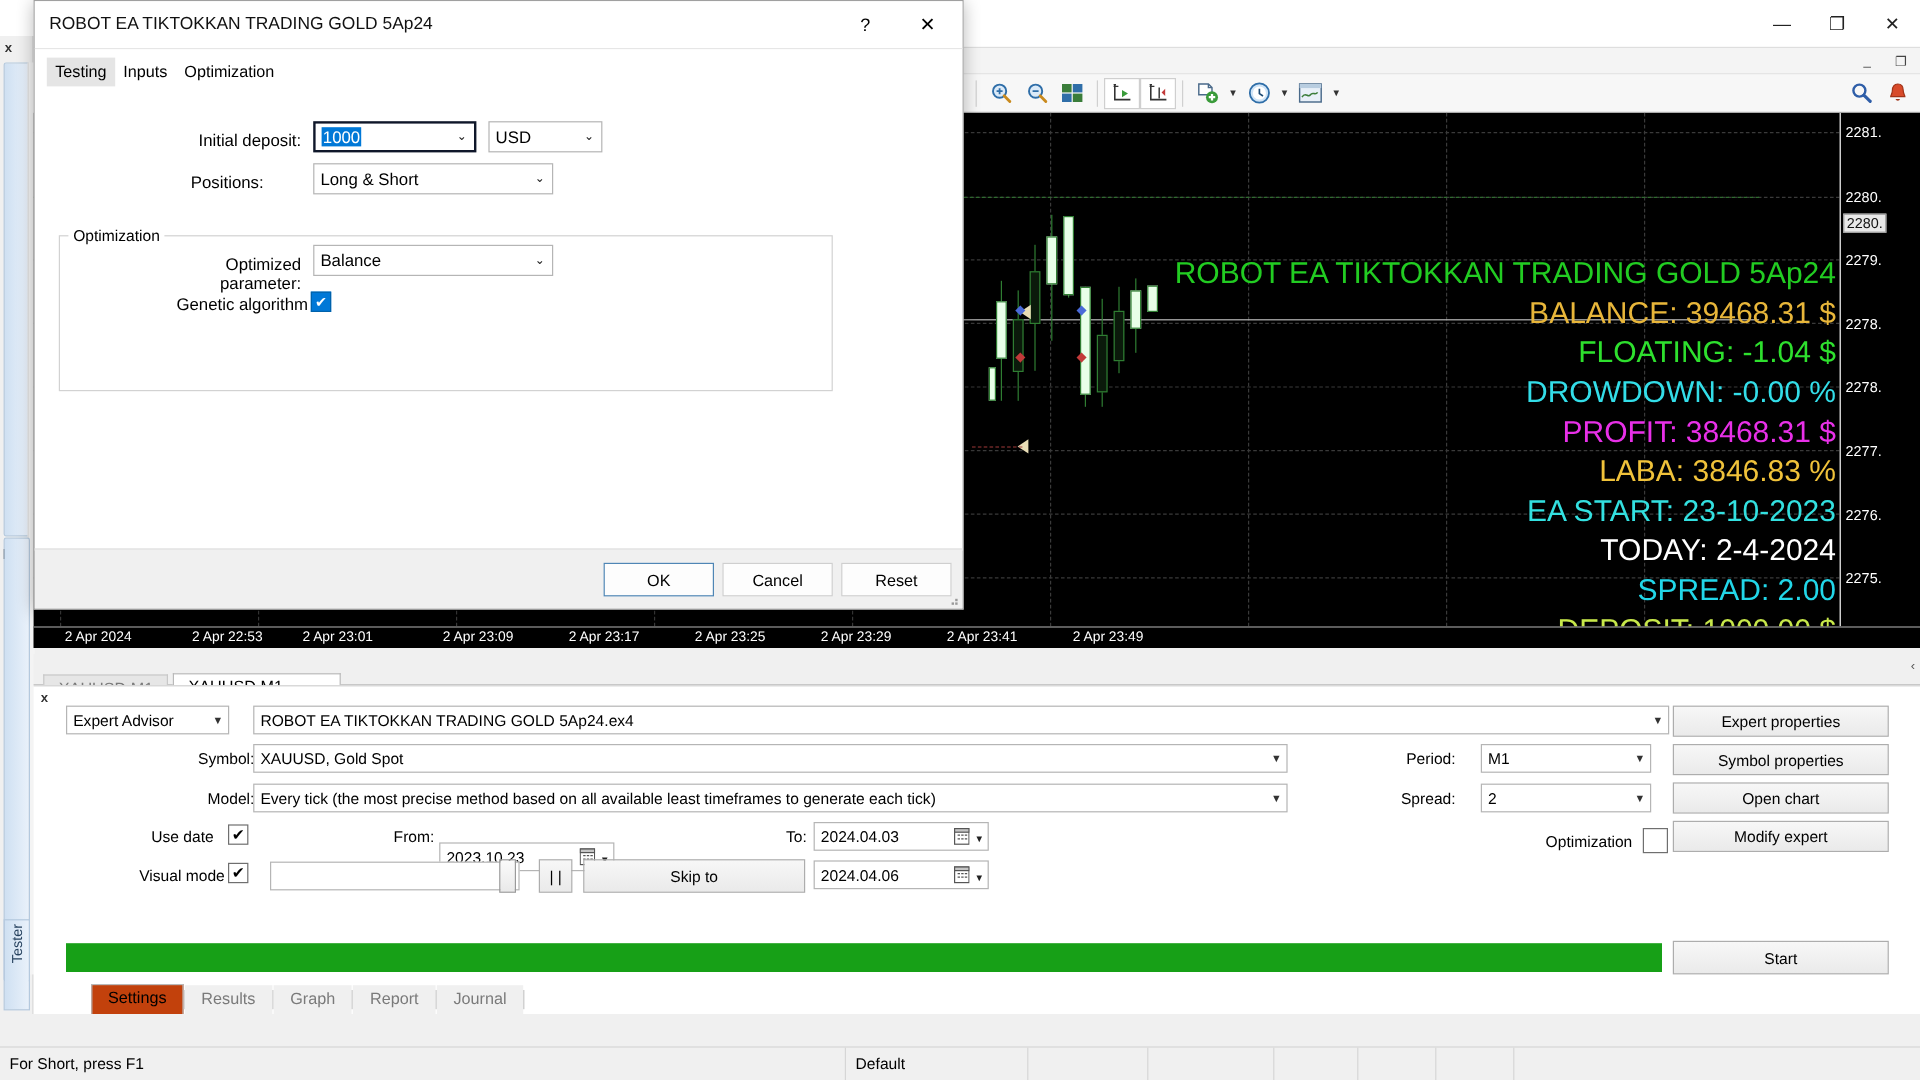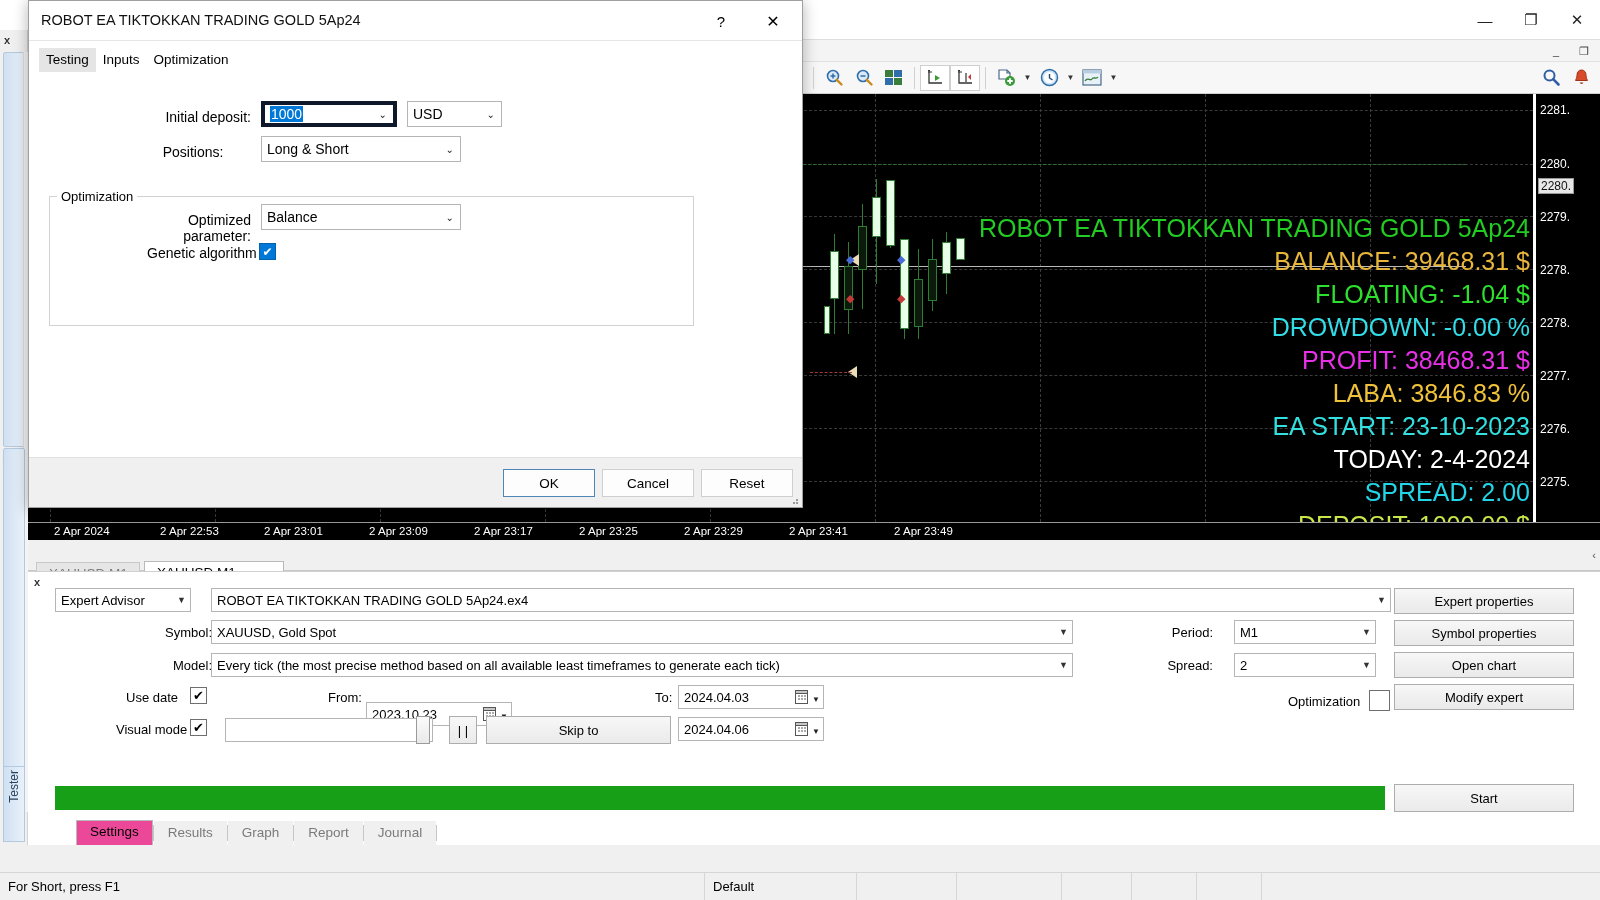--- a/index.html
+++ b/index.html
@@ -76,21 +76,21 @@
   
   .chart {
     position: absolute; left: 28px; top: 94px; width: 1572px; height: 446px;
     background: #000; overflow: hidden;
   }
   .chart-plot { position:absolute; left:0; top:0; width: 1505px; height: 428px; overflow:hidden; }
   .grid-v { position:absolute; top:0; bottom:0; width:0; border-left: 1px dashed #3a3a3a; }
   .grid-h { position:absolute; left:0; right:0; height:0; border-top: 1px dashed #3a3a3a; }
   .price-axis {
     position:absolute; right:0; top:0; width: 67px; height: 428px;
-    border-left: 3px solid #ffffff; background:#000;
+    border-left: 1px solid #ffffff; background:#000;
   }
   .price-lbl { position:absolute; left: 4px; color:#fff; font-size:12px; font-family:"Liberation Sans",sans-serif; }
   .price-cur {
     position:absolute; left: 2px; background:#e8e8e8; color:#111; font-size:12px;
     padding: 0 2px; border: 1px solid #999;
   }
   .bid-line { position:absolute; left:0; right:67px; height:0; border-top:1px solid #b9b9b9; }
   .time-axis {
     position:absolute; left:0; bottom:0; width: 1572px; height: 18px;
     background:#000; border-top:1px solid #999;
@@ -166,21 +166,21 @@
     border:1px solid #9a9a9a;
   }
   .progress {
     position:absolute; background: #17a017;
   }
   .tst-tabs { position:absolute; left: 48px; bottom: 0; height: 26px; display:flex; align-items:flex-end; }
   .tt {
     height: 24px; padding: 3px 13px 0 13px; font-size:13.5px; color:#7a7a7a;
     background:#f0f0f0; border:1px solid transparent; border-bottom:none;
   }
-  .tt.active { background:#ec4899; color:#000; border-color:#b9b9b9; height:25px; }
+  .tt.active { background:#c2410c; color:#000; border-color:#b9b9b9; height:25px; }
   .tt-div { width:1px; height:16px; background:#c6c6c6; margin: 0 0 4px 0; }
 
   
   .statusbar {
     position:absolute; left:0; bottom:0; width:1600px; height: 28px;
     background:#f0f0f0; border-top:1px solid #d6d6d6; display:flex; align-items:center;
   }
   .sb-seg { height: 28px; display:flex; align-items:center; padding: 0 8px; border-right:1px solid #d6d6d6; font-size:13px;}
   .sb-bars { display:flex; align-items:flex-end; height: 14px; gap: 1px; margin-right: 7px;}
   .sb-bars i { display:block; width:2px; }
@@ -209,21 +209,21 @@
   .group-box {
     position:absolute; border:1px solid #d2d2d2;
   }
   .group-lbl {
     position:absolute; background:#fff; padding: 0 4px; font-size:13px; color:#000;
   }
   .dlg .fld2 {
     background:#fff; border:1px solid #b5b5b5; height:26px; display:flex; align-items:center;
     padding: 0 22px 0 5px; font-size:14px; position:relative;
   }
-  .dlg .fld2.focus { border: 4px solid #0f172a; text-align: right; }
+  .dlg .fld2.focus { border: 2px solid #0f172a; text-align: right; }
   .dlg .ca { position:absolute; right:6px; top:0; height:100%; display:flex; align-items:center; font-size:10px; color:#222; }
   .dbtn {
     background:#fdfdfd; border:1px solid #cfcfcf; display:flex; align-items:center; justify-content:center;
     font-size:13.5px; height: 28px;
   }
   .dbtn.primary { border:1px solid #4f86b5; }
   .vcheck {
     width:17px; height:17px; background:#0078d7; border:1px solid #0062ab; color:#fff;
     display:flex; align-items:center; justify-content:center; font-size:12px;
   }
@@ -444,21 +444,21 @@
       <div class="price-lbl" style="top:169px">2278.</div>
       <div class="price-lbl" style="top:222px">2278.</div>
       <div class="price-lbl" style="top:275px">2277.</div>
       <div class="price-lbl" style="top:328px">2276.</div>
       <div class="price-lbl" style="top:381px">2275.</div>
     </div>
 
     <div class="time-axis">
       <div class="time-lbl" style="left:26px">2 Apr 2024</div>
       <div class="time-lbl" style="left:132px">2 Apr 22:53</div>
-      <div class="time-lbl" style="left:236px">2 Apr 23:01</div>
+      <div class="time-lbl" style="left:224px">2 Apr 23:01</div>
       <div class="time-lbl" style="left:341px">2 Apr 23:09</div>
       <div class="time-lbl" style="left:446px">2 Apr 23:17</div>
       <div class="time-lbl" style="left:551px">2 Apr 23:25</div>
       <div class="time-lbl" style="left:656px">2 Apr 23:29</div>
       <div class="time-lbl" style="left:761px">2 Apr 23:41</div>
       <div class="time-lbl" style="left:866px">2 Apr 23:49</div>
     </div>
   </div>
 
   <div class="chart-tabs">
@@ -631,21 +631,21 @@
           <span class="ca">⌄</span>
         </div>
       </div>
       <div style="position:absolute;left:378px;top:60px;width:95px;">
         <div class="fld2">
           <span>USD</span>
           <span class="ca">⌄</span>
         </div>
       </div>
 
-      <div style="position:absolute;left:118px;top:103px;width:92px;text-align:center;font-size:14px;">Positions:</div>
+      <div style="position:absolute;left:130px;top:103px;width:92px;text-align:left;font-size:14px;">Positions:</div>
       <div style="position:absolute;left:232px;top:95px;width:200px;">
         <div class="fld2">
           <span>Long &amp; Short</span>
           <span class="ca">⌄</span>
         </div>
       </div>
 
       <div class="group-box" style="left:20px;top:155px;width:645px;height:130px;"></div>
       <div class="group-lbl" style="left:28px;top:148px;">Optimization</div>
 

